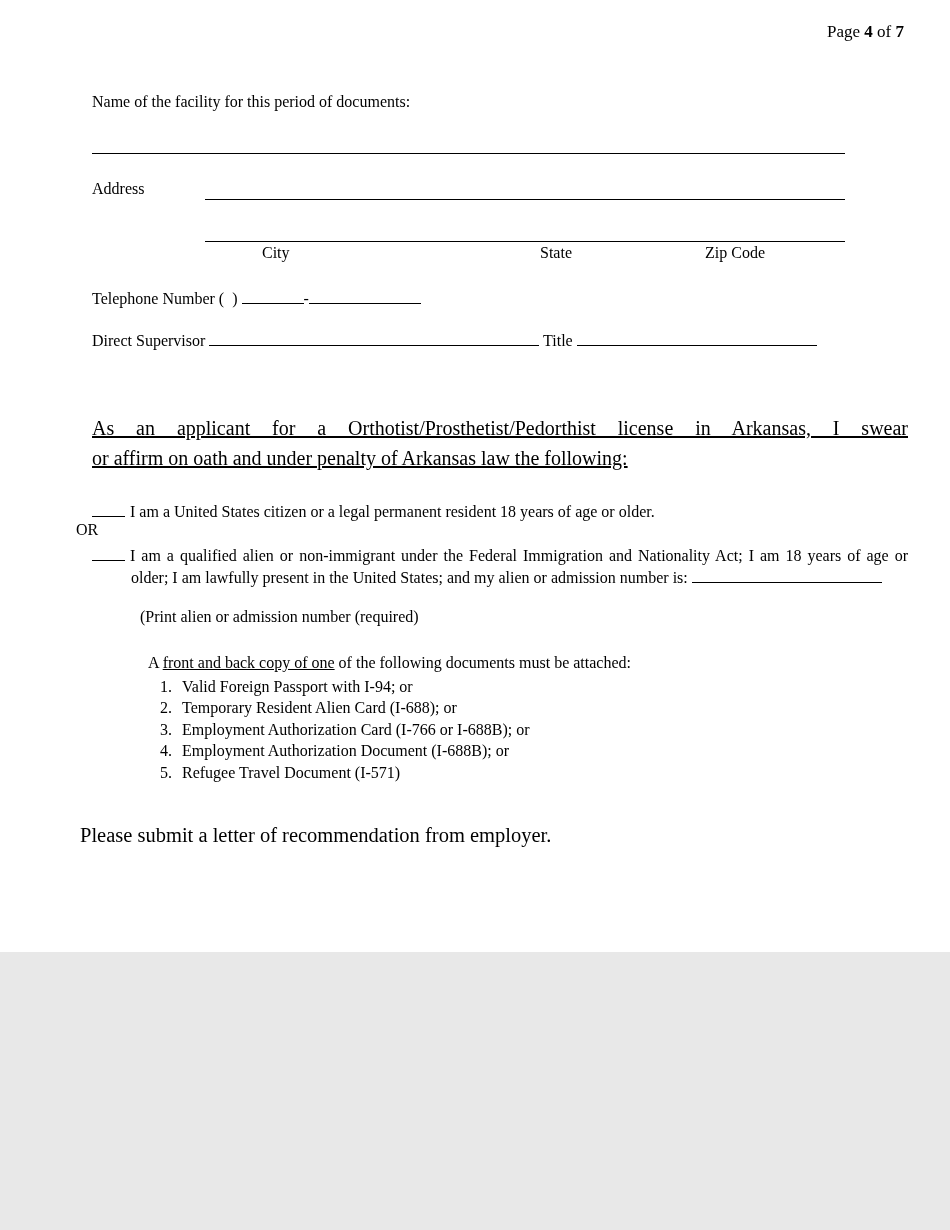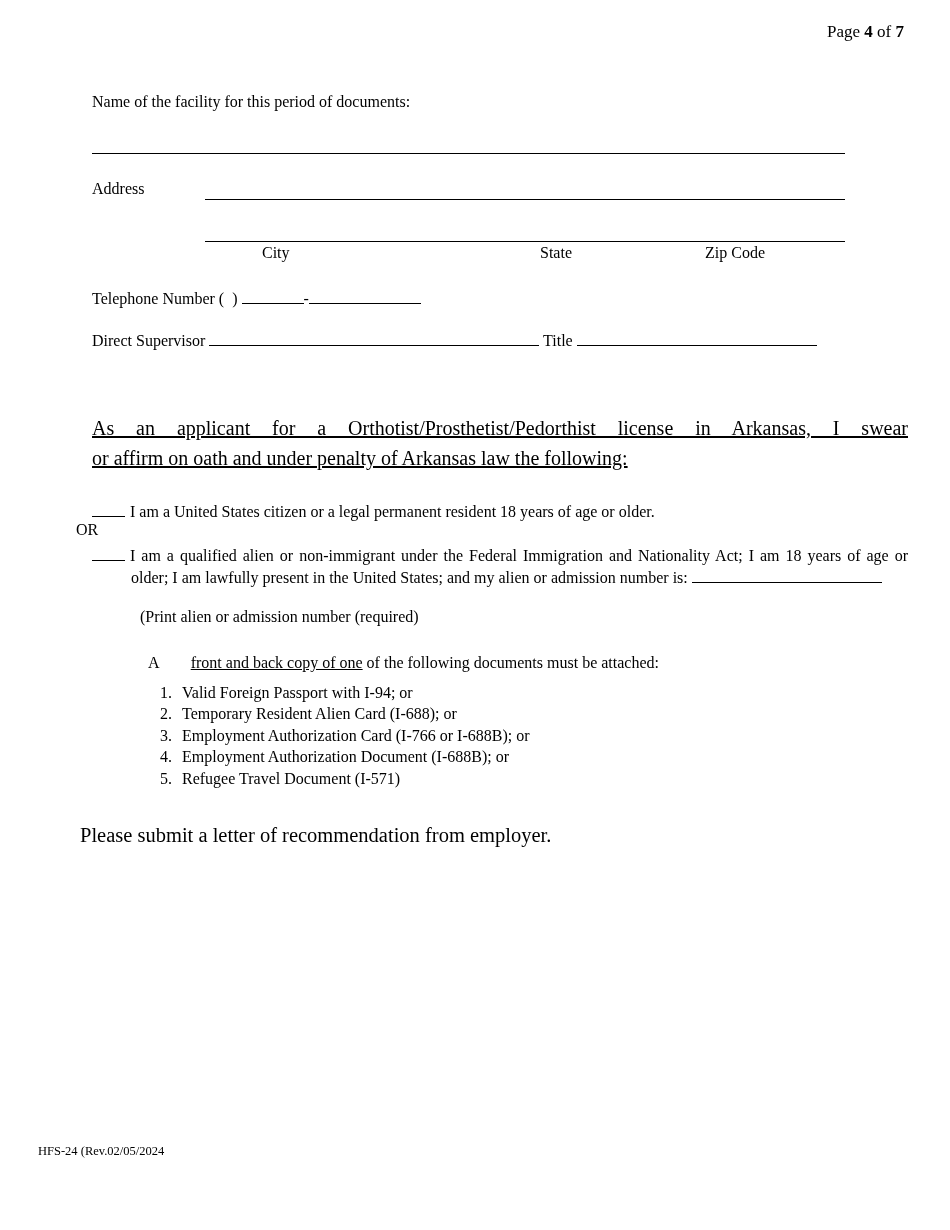--- a/index.html
+++ b/index.html
@@ -1,19 +1,19 @@
 <!DOCTYPE html>
 <html><head>
 <meta charset="utf-8">
 <style>
   * { margin:0; padding:0; box-sizing:border-box; }
   html,body { background:#e8e8e8; }
   .page {
     position:relative;
-    width:950px; height:1230px;
+    width:950px; height:952px;
     margin:0 auto;
     background:#ffffff;
     font-family:"Liberation Serif", serif;
     font-size:16px;
     color:#000;
     overflow:hidden;
   }
   .abs { position:absolute; }
   .blank {
     display:inline-block;
@@ -62,22 +62,22 @@
     top:544px; left:92px; width:816px;
     text-align:justify;
     padding-left:39px; text-indent:-39px;
     line-height:21.5px;
   }
   .check-blank { width:33px; margin-right:5px; }
   .admission-blank { width:190px; }
   .print-note { top:608px; left:140px;text-align:center; }
 
   .attach-block { top:652px; left:148px; width:680px; line-height:21.5px; }
-  .attach-intro .u { text-decoration:underline;margin-left:28px; }
-  .doc-list { margin-top:8px; padding-left:28px; list-style:decimal; }
+  .attach-intro .u { text-decoration:underline; }
+  .doc-list { margin-top:2px; padding-left:28px; list-style:decimal; }
   .doc-list li { padding-left:6px; }
 
   .recommend-note {
     top:824px; left:80px;
     font-size:20.5px; font-weight:normal;
   }
 
   .footer-note { top:1144px; left:38px; font-size:12.5px; }
 </style>
 </head>

